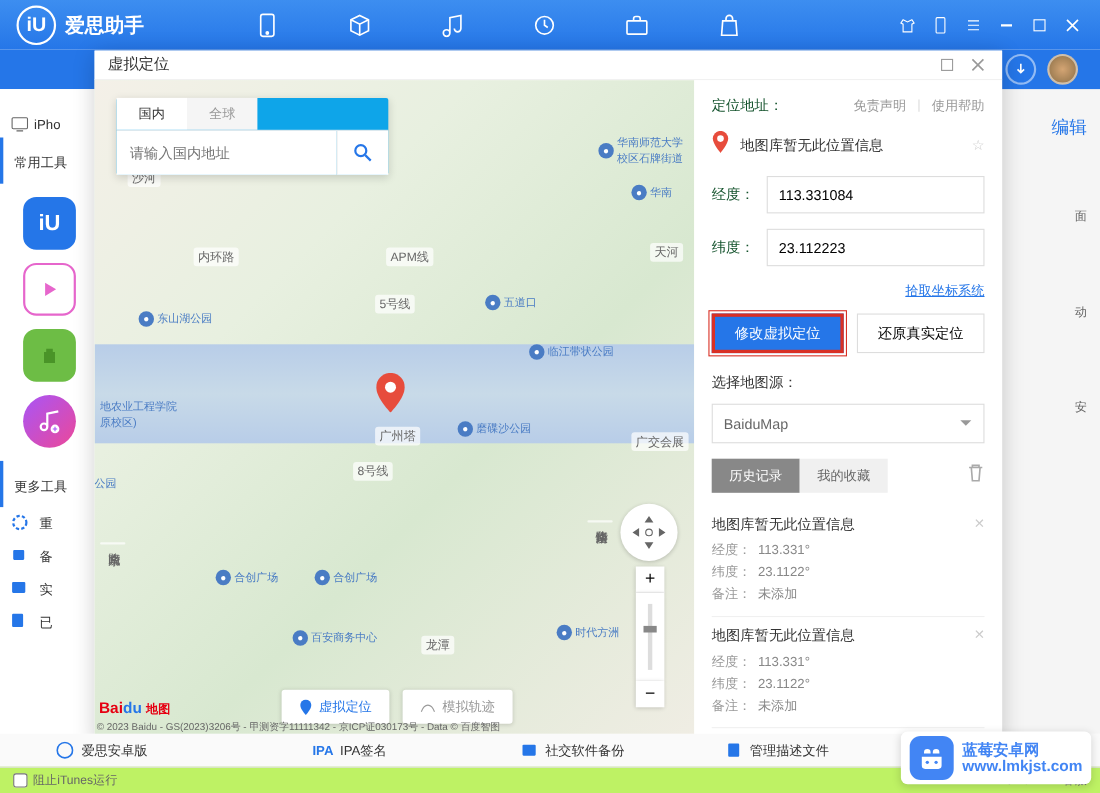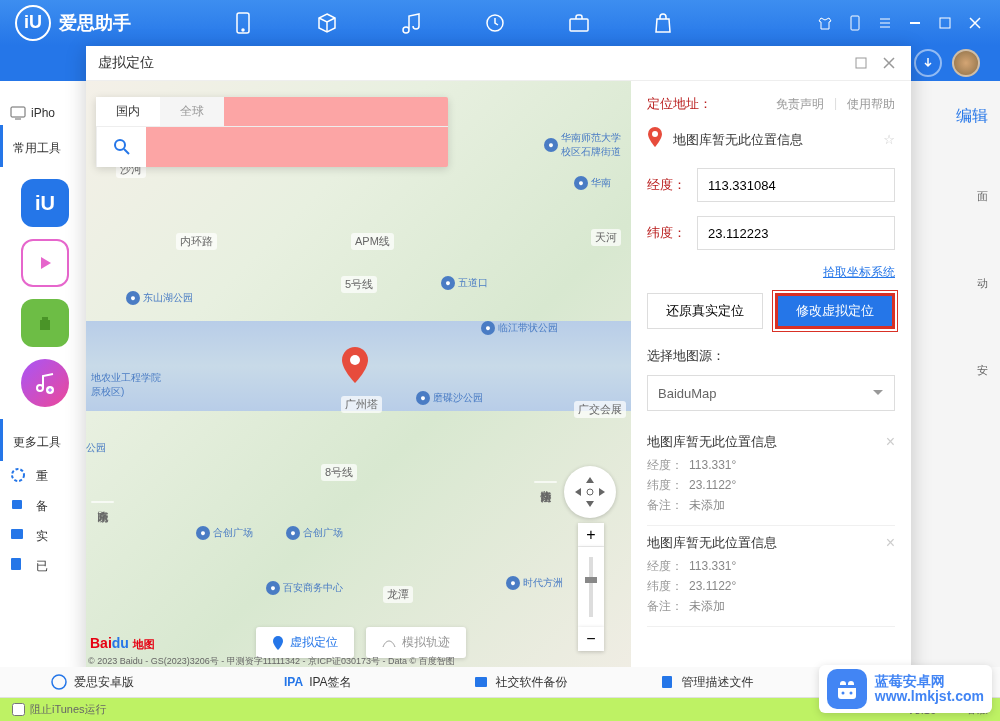--- a/index.html
+++ b/index.html
@@ -36,21 +36,21 @@
     .modal-body { flex: 1; display: flex; }
     .map-panel { flex: 1; position: relative; background: #e8f0e0; overflow: hidden; }
     .map-bg { position: absolute; inset: 0; background: linear-gradient(135deg, #f4f0e8 0%, #e8f0e0 30%, #d8e8d0 60%, #f0ede4 100%); }
     .map-river { position: absolute; left: 0; top: 240px; width: 100%; height: 90px; background: linear-gradient(to bottom, #b8cde8, #c8dae8, #b8cde8); }
     .map-label { position: absolute; font-size: 11px; color: #666; background: rgba(255,255,255,0.7); padding: 1px 4px; border-radius: 3px; }
     .map-poi { position: absolute; font-size: 10px; color: #4a7cc4; display: flex; align-items: center; gap: 3px; }
     .poi-dot { width: 14px; height: 14px; background: #4a7cc4; border-radius: 50%; display: flex; align-items: center; justify-content: center; color: white; font-size: 9px; }
     .map-marker { position: absolute; width: 26px; height: 36px; }
     .map-marker svg { width: 100%; height: 100%; }
     
-    .search-box { position: absolute; left: 10px; top: 16px; width: 352px; background: #fca5a5; box-shadow: 0 2px 8px rgba(0,0,0,0.15); border-radius: 2px; }
+    .search-box { position: absolute; left: 20px; top: 16px; width: 247px; background: #0ea5e9; box-shadow: 0 2px 8px rgba(0,0,0,0.15); border-radius: 2px; }
     .search-tabs { display: flex; border-bottom: 1px solid #eee; }
     .search-tab { padding: 6px 20px; font-size: 12px; cursor: pointer; color: #999; }
     .search-tab.active { color: #333; background: #fff; }
     .search-tab:not(.active) { background: #f5f5f5; }
     .search-input-row { display: flex; height: 40px; }
     .search-input { flex: 1; border: none; padding: 0 12px; font-size: 13px; outline: none; }
     .search-btn { width: 50px; border: none; border-left: 1px solid #eee; background: white; cursor: pointer; display: flex; align-items: center; justify-content: center; color: #2576e8; }
     
     .map-nav-ctrl { position: absolute; right: 15px; top: 385px; width: 52px; height: 52px; background: white; border-radius: 50%; box-shadow: 0 1px 4px rgba(0,0,0,0.2); display: flex; align-items: center; justify-content: center; }
     .zoom-ctrl { position: absolute; right: 27px; background: white; width: 26px; box-shadow: 0 1px 4px rgba(0,0,0,0.2); }
@@ -61,21 +61,21 @@
     .map-footer-btns { position: absolute; left: 170px; bottom: 18px; display: flex; gap: 12px; }
     .map-footer-btn { background: white; padding: 7px 16px; font-size: 12px; border-radius: 3px; box-shadow: 0 1px 4px rgba(0,0,0,0.15); display: flex; align-items: center; gap: 6px; cursor: pointer; color: #2576e8; }
     .map-footer-btn.secondary { color: #999; }
     .baidu-logo { position: absolute; left: 4px; bottom: 24px; font-size: 14px; font-weight: bold; }
     .baidu-logo .b1 { color: #e60012; }
     .baidu-logo .b2 { color: #2576e8; }
     .map-copyright { position: absolute; left: 2px; bottom: 8px; font-size: 9px; color: #666; }
     
     .side-panel { width: 280px; padding: 14px 16px; background: white; display: flex; flex-direction: column; overflow-y: auto; font-size: 13px; }
     .sp-row { display: flex; align-items: center; margin-bottom: 14px; }
-    .sp-label { color: #b91c1c; width: 70px; }
+    .sp-label { color: #14532d; width: 70px; }
     .sp-links { margin-left: auto; display: flex; gap: 10px; font-size: 12px; color: #999; }
     .sp-link { cursor: pointer; }
     .sp-addr { display: flex; align-items: center; gap: 10px; margin-bottom: 16px; }
     .sp-addr-pin { color: #e74c3c; font-size: 18px; }
     .sp-addr-text { flex: 1; color: #333; }
     .sp-star { color: #ccc; cursor: pointer; }
     .sp-input-row { display: flex; align-items: center; margin-bottom: 14px; }
     .sp-input { flex: 1; height: 34px; border: 1px solid #ddd; padding: 0 10px; font-size: 13px; }
     .sp-link-row { text-align: right; margin-bottom: 12px; }
     .sp-link-blue { color: #2576e8; font-size: 12px; cursor: pointer; text-decoration: underline; }
@@ -315,21 +315,21 @@
           <span>临江带状公园</span>
         </div>
       <div class="map-poi" style="left:5px;top:290px;white-space:pre-line"><span>地农业工程学院
 原校区)</span></div>
       <div class="map-label" style="left:255px;top:315px">广州塔</div>
       <div class="map-poi" style="left:330px;top:310px">
           <span class="poi-dot">●</span>
           <span>磨碟沙公园</span>
         </div>
       <div class="map-label" style="right:5px;top:320px">广交会展</div>
-      <div class="map-label" style="left:235px;top:383px">8号线</div>
+      <div class="map-label" style="left:235px;top:347px">8号线</div>
       <div class="map-poi" style="left:0px;top:360px">
           <span>公园</span>
         </div>
       <div class="map-label" style="left:5px;top:420px;writing-mode:vertical-lr">东晓南路</div>
       <div class="map-poi" style="left:200px;top:445px">
           <span class="poi-dot">●</span>
           <span>合创广场</span>
         </div>
       <div class="map-poi" style="left:110px;top:445px">
           <span class="poi-dot">●</span>
@@ -352,20 +352,21 @@
             <circle cx="13" cy="13" r="5" fill="white"></circle>
           </svg>
       </div>
 
       <div class="search-box">
         <div class="search-tabs">
           <div class="search-tab active">国内</div>
           <div class="search-tab">全球</div>
         </div>
         <div class="search-input-row">
+          <input class="search-input" placeholder="请输入国内地址" style="">
           <button class="search-btn">
               <svg width="18" height="18" viewBox="0 0 18 18" fill="none" stroke="#2576e8" stroke-width="2">
                 <circle cx="7" cy="7" r="5"></circle>
                 <path d="M11 11l5 5"></path>
               </svg>
             </button>
         </div>
       </div>
 
       <div class="map-nav-ctrl">
@@ -424,29 +425,38 @@
         <input class="sp-input" value="113.331084" style="">
       </div>
       <div class="sp-input-row">
         <span class="sp-label">纬度：</span>
         <input class="sp-input" value="23.112223" style="">
       </div>
       <div class="sp-link-row">
         <span class="sp-link-blue">拾取坐标系统</span>
       </div>
       <div class="sp-btn-row">
+        <button class="sp-btn primary">修改虚拟定位</button>
         <button class="sp-btn">还原真实定位</button>
-        <button class="sp-btn primary">修改虚拟定位</button>
       </div>
       <div class="sp-section-label">选择地图源：</div>
       <div class="sp-select">
         <span>BaiduMap</span>
         <svg width="12" height="8" viewBox="0 0 12 8" fill="#999">
             <path d="M1 1l5 5 5-5"></path>
           </svg>
+      </div>
+      <div class="sp-tab-row">
+        <div class="sp-tab active">历史记录</div>
+        <div class="sp-tab">我的收藏</div>
+        <span class="sp-trash">
+          <svg width="16" height="18" viewBox="0 0 16 18" fill="none" stroke="#aaa" stroke-width="1.5">
+              <path d="M2 4h12M5 4V2h6v2M4 4l1 12h6l1-12"></path>
+            </svg>
+        </span>
       </div>
       <div class="hist-item">
         <div class="hist-title">地图库暂无此位置信息</div>
         <div class="hist-line"><span class="hk">经度：</span><span class="hv">113.331°</span></div>
         <div class="hist-line"><span class="hk">纬度：</span><span class="hv">23.1122°</span></div>
         <div class="hist-line"><span class="hk">备注：</span><span class="hv">未添加</span></div>
         <span class="hist-close">×</span>
       </div>
       <div class="hist-item">
         <div class="hist-title">地图库暂无此位置信息</div>

